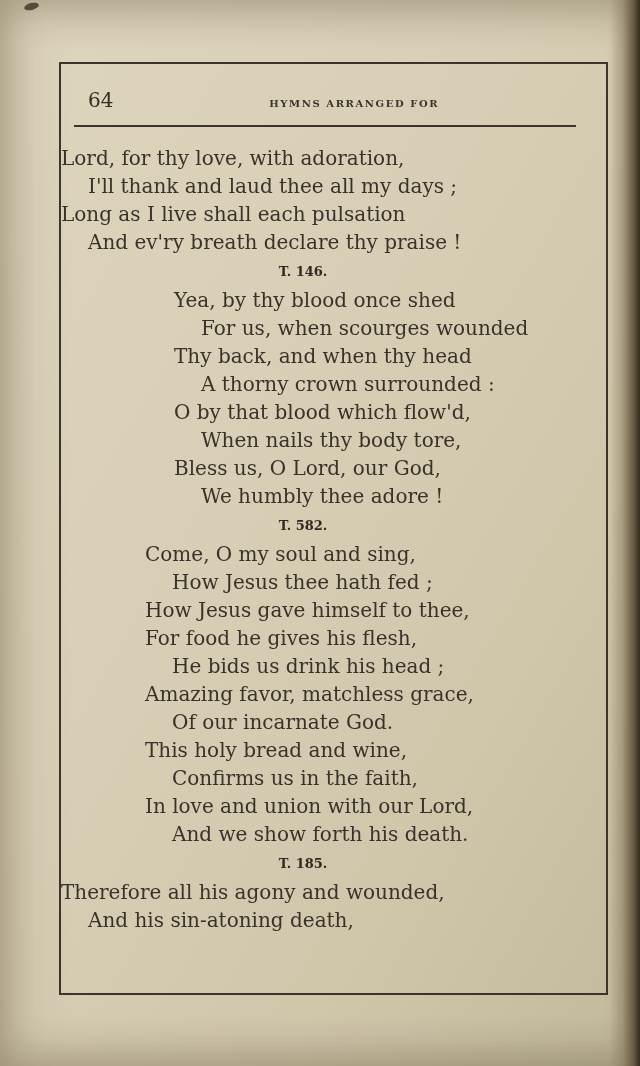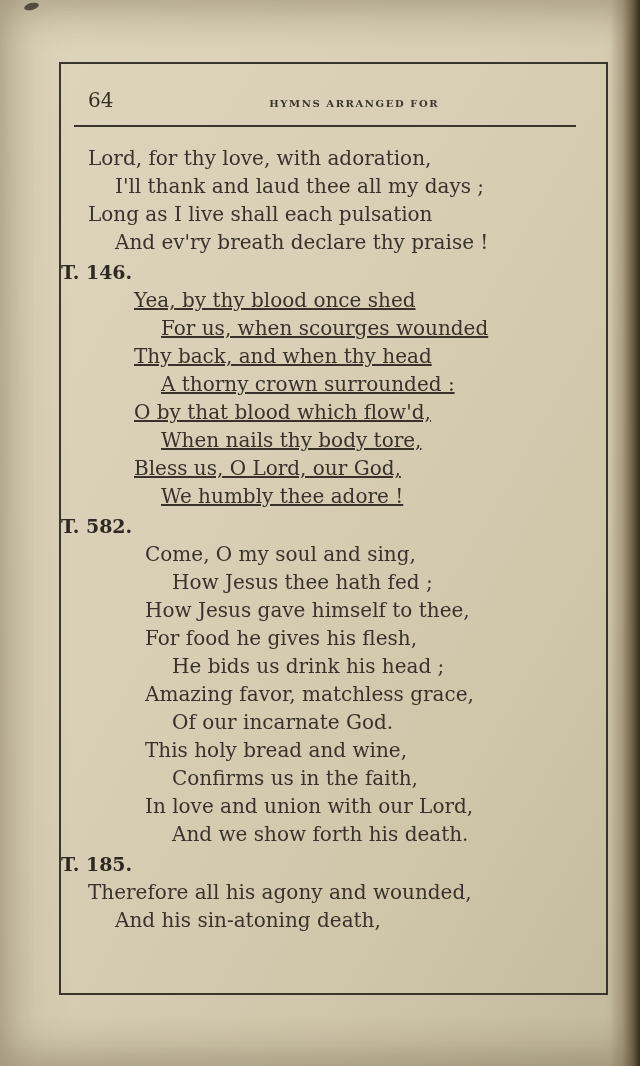--- a/index.html
+++ b/index.html
@@ -31,26 +31,26 @@
   .header-row { display:flex; align-items:baseline; padding:24px 30px 0 27px;gap:33px; }
   .page-number { font-size:20px; color:#343026; }
   .running-header {
     flex:1; text-align:center; font-size:10px; font-weight:bold;
     letter-spacing:1.6px; color:#3a352b; padding-right:14px;
   }
   .rule { height:2px; background:#3a352c; margin:13px 30px 0 13px; }
   .content { padding-top:17px; font-size:20px; color:#38322a; }
   .line { line-height:28px; }
   .line.indent { padding-left:27px; }
-  .stanza.flush  { margin-left:27px; }
-  .stanza.inset  { margin-left:73px;text-decoration:underline; }
+  .stanza.flush  { }
+  .stanza.inset  { margin-left:113px; }
   .stanza.inset2 { margin-left:84px; }
   .tune {
-    text-align:left; margin-right:61px; font-weight:bold;
-    font-size:19px; line-height:28px; margin-top:2px; color:#2e2922;
+    text-align:center; margin-right:61px; font-weight:bold;
+    font-size:13px; line-height:28px; margin-top:2px; color:#2e2922;
   }
 </style>
 </head>
 <body>
 
 <div class="page">
   <div class="speck"></div>
   <div class="binding"></div>
 
   <div class="frame">

